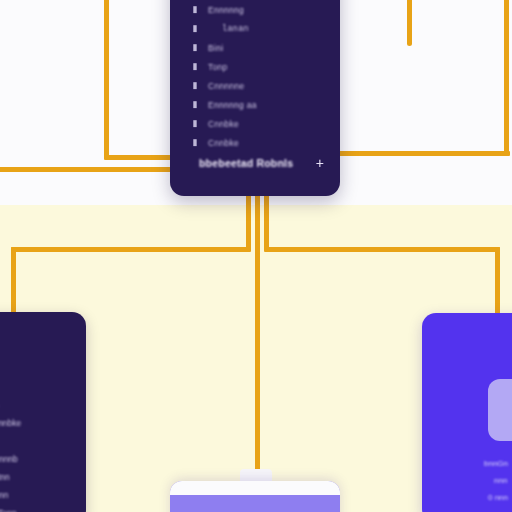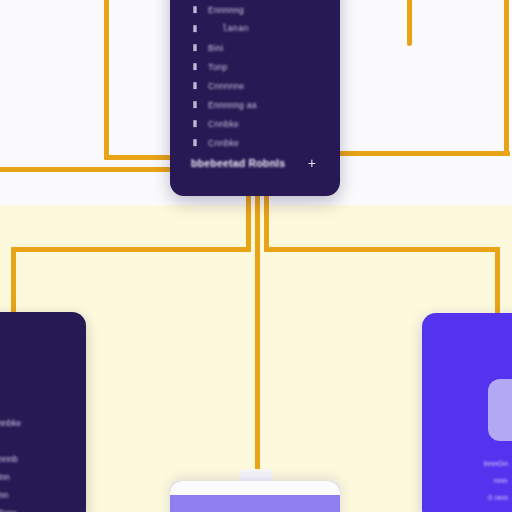--- a/index.html
+++ b/index.html
@@ -103,21 +103,21 @@
     font-size: 8.5px;
     color: #cdc6e4;
     filter: blur(0.85px);
     letter-spacing: .3px;
     white-space: nowrap;
   }
   .menu-label.indent { padding-left: 14px; font-family: Liberation Mono, monospace; }
 
   .menu-footer {
     position: absolute;
-    left: 0; bottom: 20px;
+    left: 8px; bottom: 20px;
     width: 170px;
     height: 26px;
     display: flex;
     align-items: center;
     justify-content: space-between;
     padding: 0 24px 0 21px;
     box-sizing: border-box;
   }
   .menu-footer-title {
     font-size: 10.5px;

